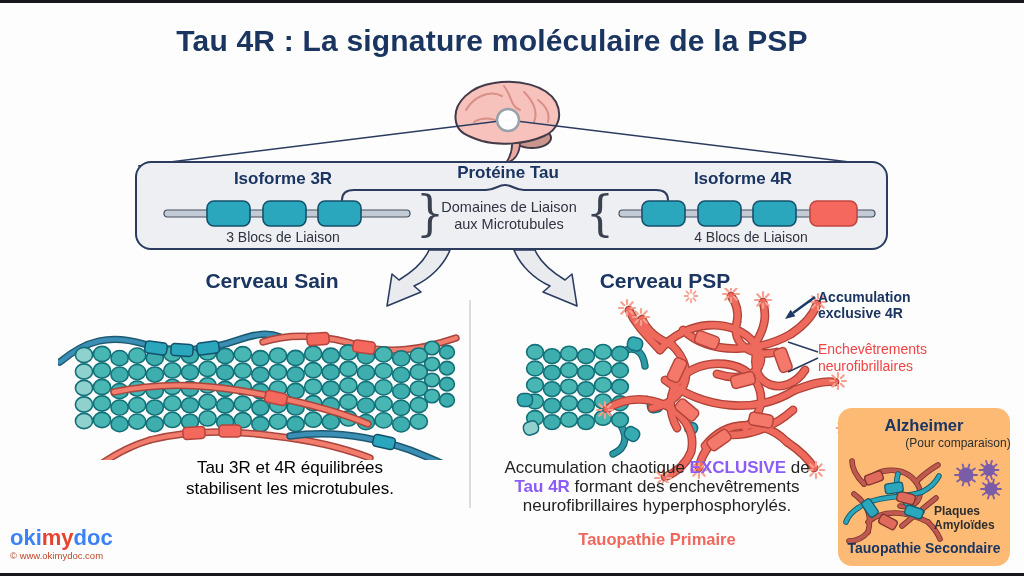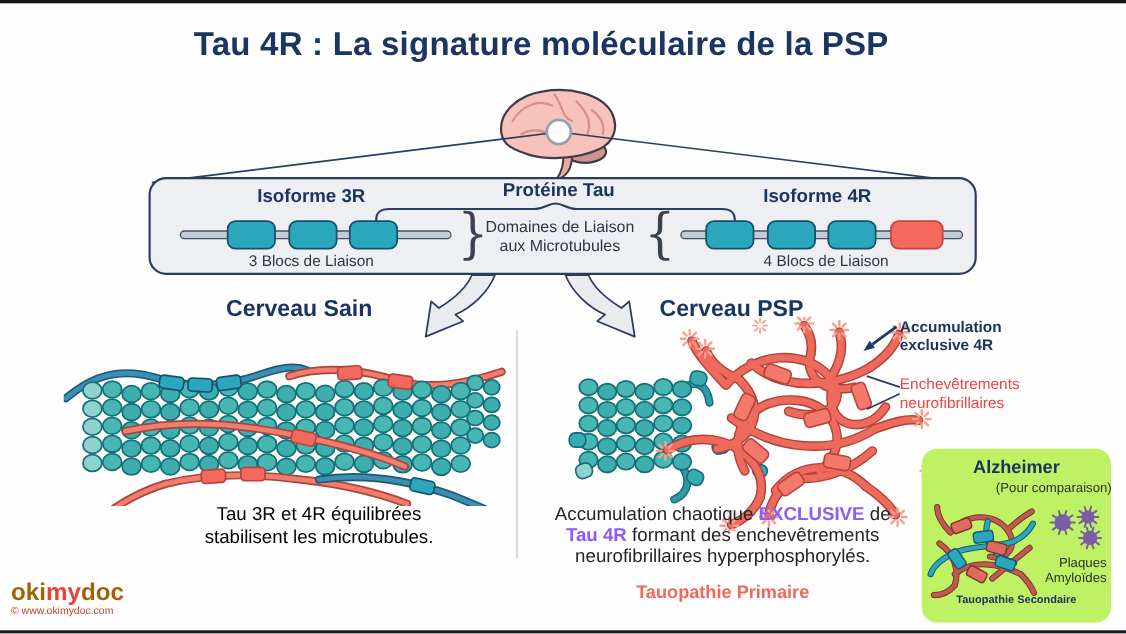--- a/index.html
+++ b/index.html
@@ -17,27 +17,27 @@
          line-height:48px;transform:scaleY(1.12);}
   .domains{font-size:14.5px;line-height:17px;color:#2f3440;text-align:center;}
   .heading{font-size:21px;font-weight:bold;color:#1b3561;text-align:center;}
   .divider{left:469px;top:300px;width:2px;height:208px;background:#d9dce1;}
   .cap{font-size:17px;line-height:21px;color:#000000;text-align:center;}
   .psp-cap{left:472px;top:458px;width:370px;font-size:17px;line-height:19px;color:#242424;text-align:center;}
   .psp-cap b{font-weight:bold;color:#8b5cf6;}
   .tag{left:517px;top:530px;width:280px;text-align:center;font-size:16.5px;font-weight:bold;color:#f0685c;}
   .ann-b{font-size:14px;line-height:16px;font-weight:bold;color:#1b3561;}
   .ann-r{font-size:14px;line-height:17px;color:#ef4444;}
-  .alz{left:838px;top:408px;width:172px;height:158px;background:#bef264;border-radius:14px;}
+  .alz{left:838px;top:408px;width:172px;height:158px;background:#fdba74;border-radius:14px;}
   .alz-title{left:0;top:8px;width:172px;text-align:center;font-size:16.5px;font-weight:bold;color:#1b3561;}
   .alz-sub{left:0;top:28px;width:152px;text-align:center;font-size:12px;color:#2e2e2e;padding-left:44px;}
-  .alz-plq-label{left:96px;top:96px;width:72px;text-align:right;font-size:12px;line-height:14px;color:#2e2e2e;}
-  .alz-foot{left:0;top:132px;width:172px;text-align:center;font-size:10px;font-weight:bold;color:#1b3561;}
+  .alz-plq-label{left:96px;top:96px;width:72px;text-align:left;font-size:12px;line-height:14px;color:#2e2e2e;font-weight:bold;}
+  .alz-foot{left:0;top:132px;width:172px;text-align:center;font-size:14px;font-weight:bold;color:#1b3561;}
   .logo{left:10px;top:527px;font-size:22px;font-weight:bold;line-height:22px;}
-  .logo .c1{color:#a16207;}.logo .c2{color:#e8432e;}
+  .logo .c1{color:#3b82f6;}.logo .c2{color:#e8432e;}
   .logo-url{left:10px;top:550px;font-size:9.5px;color:#bf4527;}
 </style>
 </head>
 <body>
 
 <div class="stage">
 
   <div class="abs edge" style="top:0;"></div>
   <div class="abs edge" style="top:573px;"></div>
 

